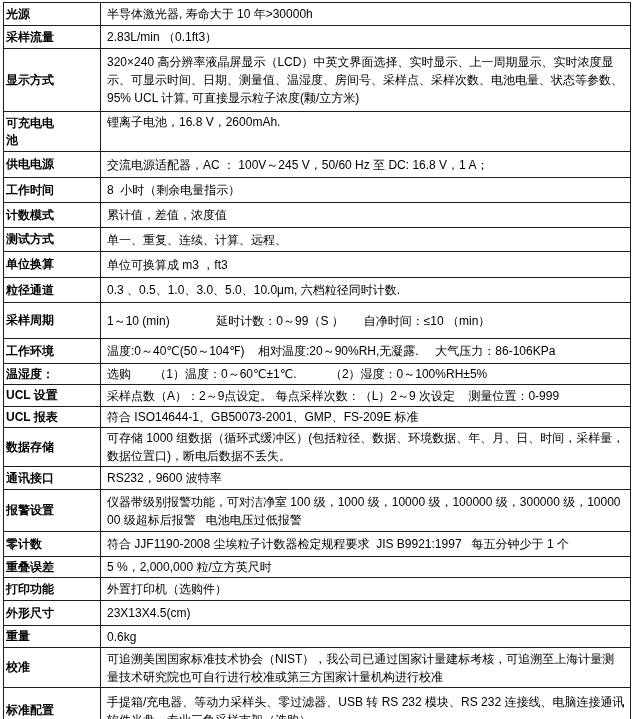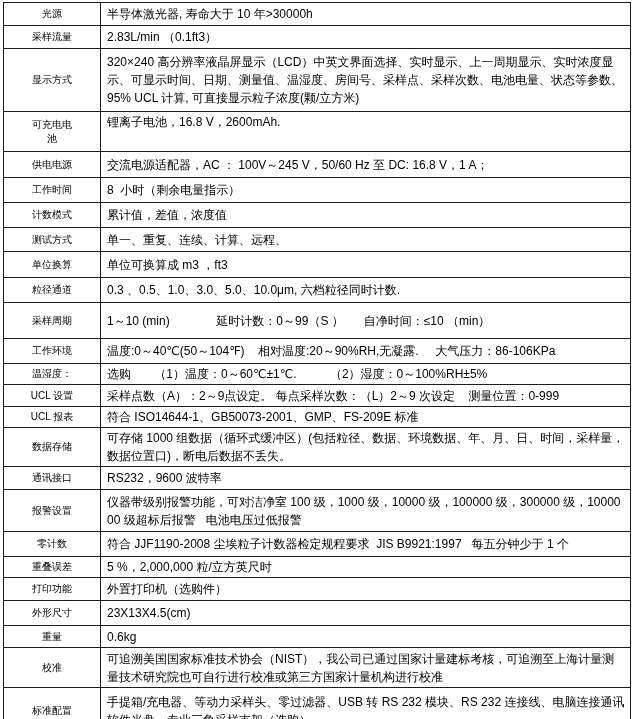--- a/index.html
+++ b/index.html
@@ -23,25 +23,25 @@
     width: 628px;
   }
   table.spec td {
     border: 1px solid #1c1c1c;
     vertical-align: middle;
     box-sizing: border-box;
     overflow: hidden;
   }
   td.lbl {
     width: 97px;
-    text-align: center;
-    font-size: 10px;
+    font-size: 12px;
     line-height: 1.35;
     white-space: pre-line;
     padding: 1px 2px;
+    font-weight: bold;
   }
   td.val {
     font-size: 12px;
     line-height: 1.5;
     padding: 1px 4px 1px 6px;
     white-space: pre-wrap;
     word-break: break-all;
     text-align: left;
   }
 </style>

